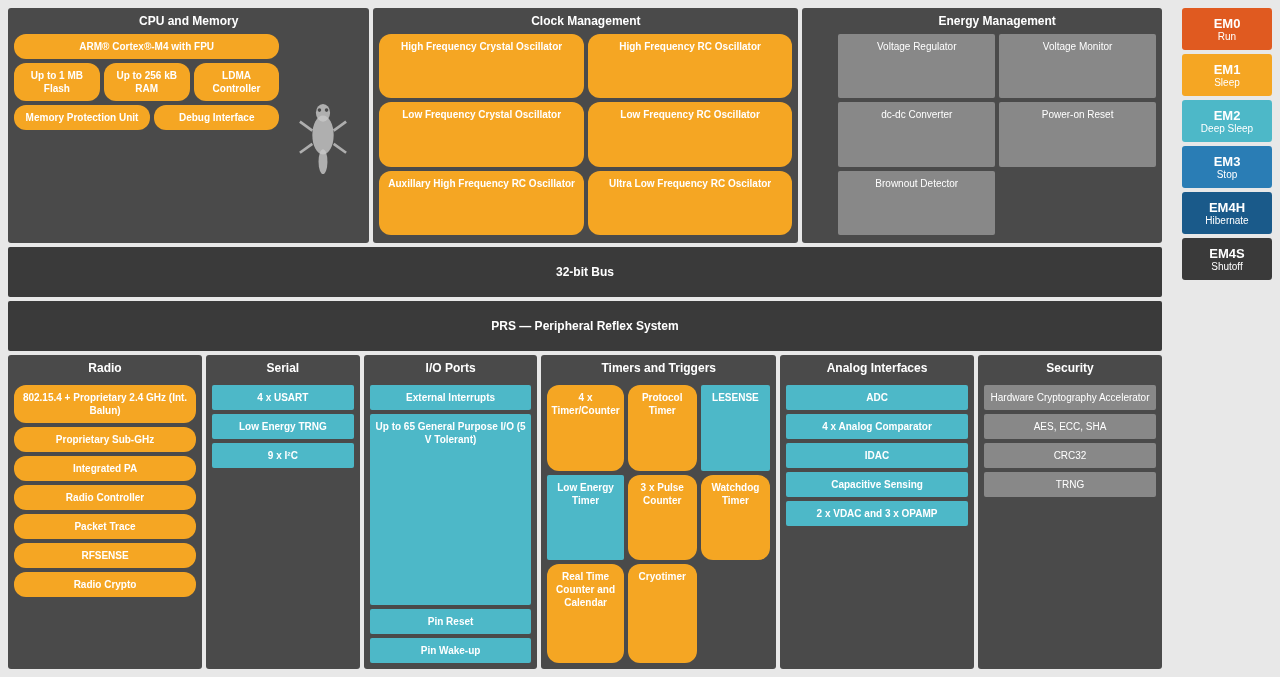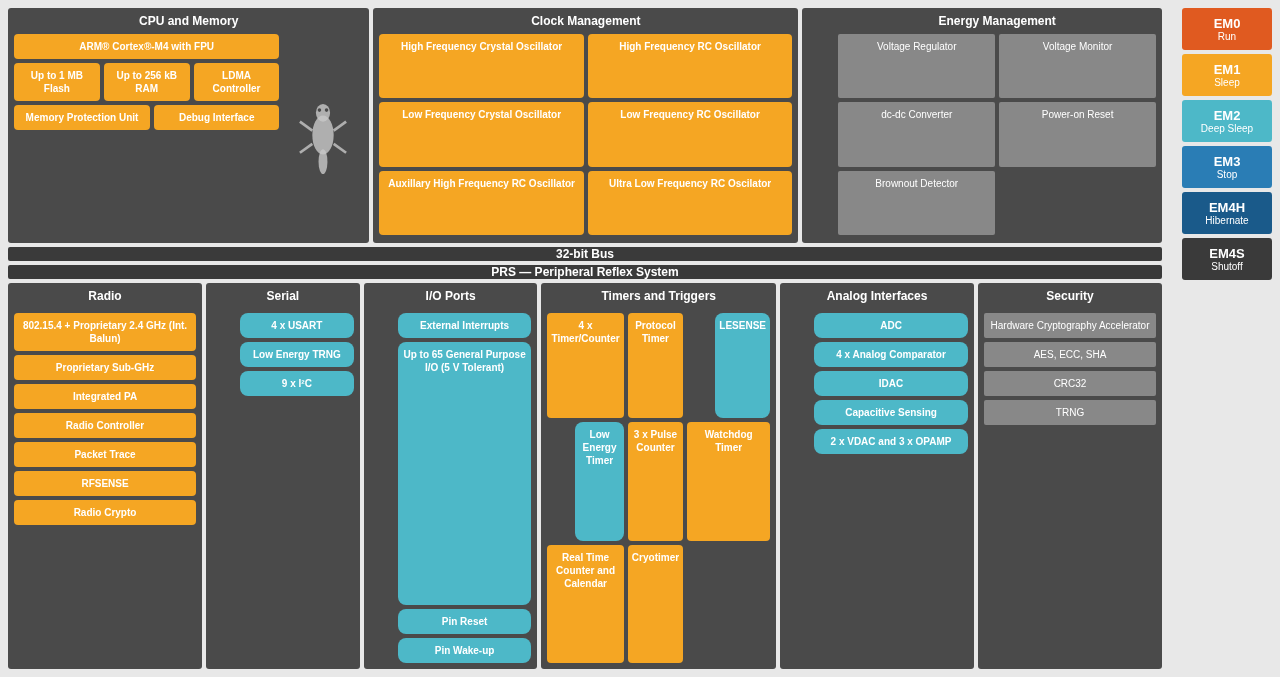--- a/index.html
+++ b/index.html
@@ -45,35 +45,34 @@
     }
     .cpu-section { flex: 1.1; }
     .clock-section { flex: 1.3; }
     .energy-section { flex: 1; padding-left: 36px; }
 
     .orange-btn {
       background: #f5a623;
       color: white;
       text-align: center;
       padding: 6px 4px;
-      border-radius: 4px;
+      border-radius: 12px;
       font-size: 10px;
       font-weight: bold;
       line-height: 1.3;
     }
     .teal-btn {
       background: #4db8c8;
       color: white;
       text-align: center;
       padding: 6px 4px;
-      border-radius: 8px;
+      border-radius: 2px;
       font-size: 10px;
       font-weight: bold;
       line-height: 1.3;
-      margin-left: 28px;
     }
     .gray-btn {
       background: #888;
       color: white;
       text-align: center;
       padding: 6px 4px;
       border-radius: 2px;
       font-size: 10px;
       line-height: 1.3;
     }
@@ -99,21 +98,21 @@
       gap: 4px;
     }
 
     
     .bus-bar {
       background: #3a3a3a;
       color: white;
       text-align: center;
       font-weight: bold;
       font-size: 12px;
-      padding: 0;
+      padding: 18px;
       border-radius: 2px;
     }
 
     
     .bottom-sections {
       display: flex;
       gap: 4px;
       flex: 1;
     }
     .bottom-box {

